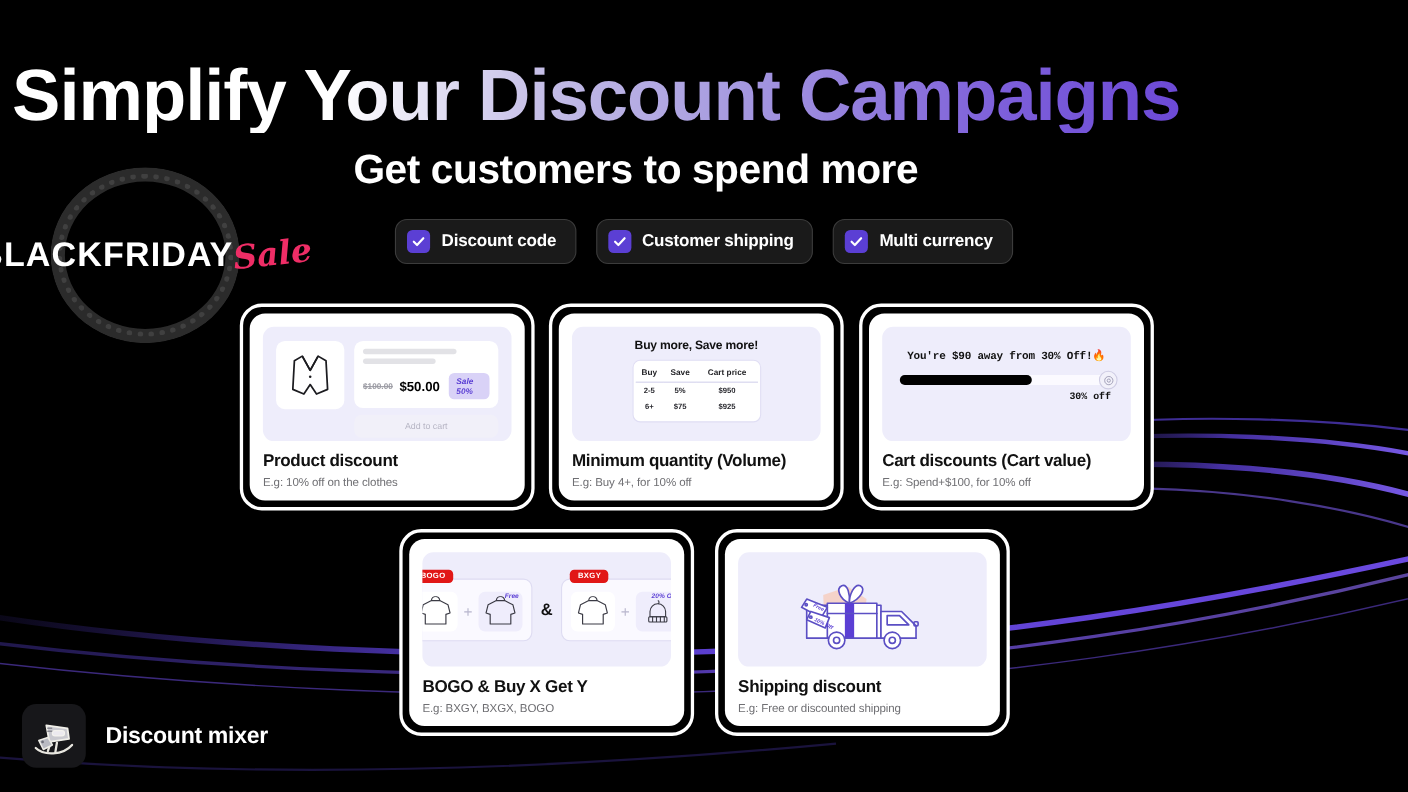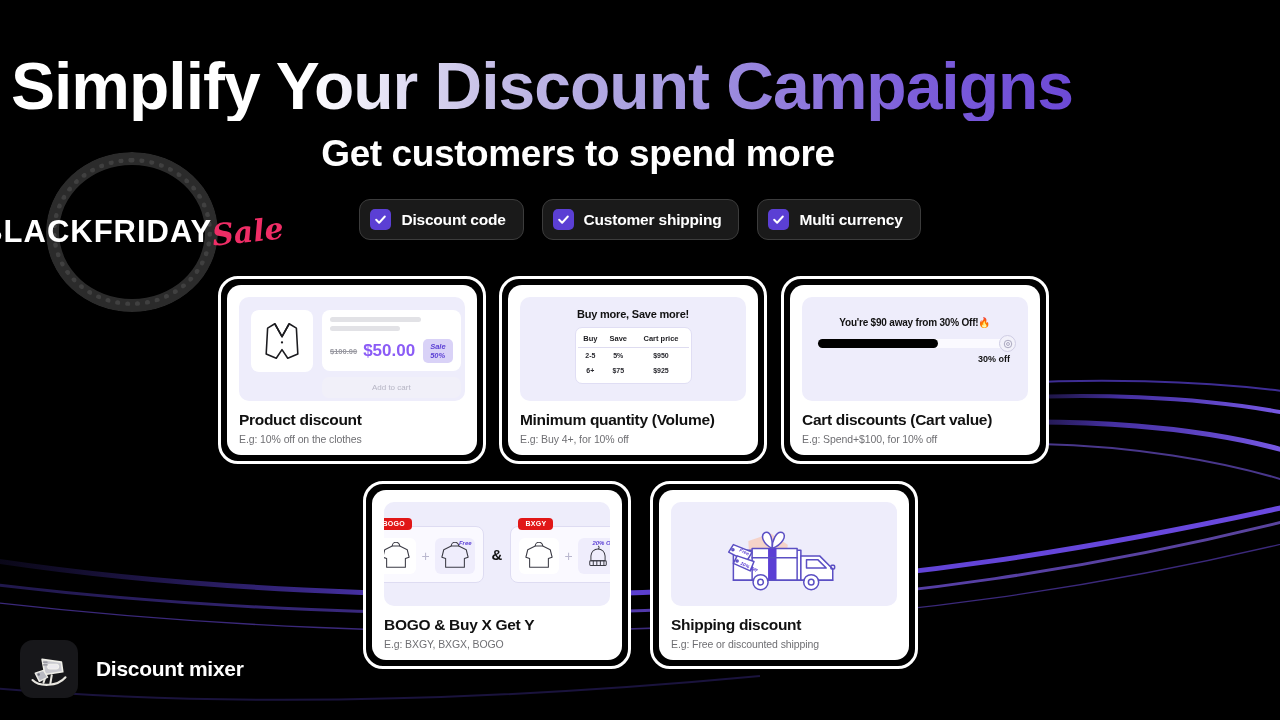--- a/index.html
+++ b/index.html
@@ -92,21 +92,21 @@
   
   .p1-inner { display: flex; gap: 9px; padding: 13px 12px; }
   .p1-img { width: 62px; height: 62px; background: #fff; border-radius: 8px; display:flex; align-items:center; justify-content:center; flex:none; }
   .p1-right { flex: 1; display: flex; flex-direction: column; }
   .p1-info { background: #fff; border-radius: 8px; padding: 7px 8px 8px 8px; }
   .ph-bar { height: 5px; background: #e2e2e6; border-radius: 3px; }
   .ph-bar.w1 { width: 74%; }
   .ph-bar.w2 { width: 57%; margin-top: 4px; }
   .price-row { display: flex; align-items: center; gap: 6px; margin-top: 8px; }
   .price-old { font-size: 7.5px; color: #9a9aa2; text-decoration: line-through; font-weight: 700; }
-  .price-new { font-size: 17px; color: #8b5cf6; font-weight: 700; text-align: center; }
+  .price-new { font-size: 12px; color: #000000; font-weight: 700; text-align: center; }
   .sale-badge {
     background: #d9d2f7; color: #5b3fd4; font-size: 7.5px; font-weight: 700; font-style: italic;
     border-radius: 5px; padding: 3px 7px; margin-left: 2px;
   }
   .atc { margin-top: 6px; background: #f1f0f9; border-radius: 7px; text-align: center; color: #b6b5c4; font-size: 8px; padding: 6px 0; }
 
   
   .v-head { text-align: center; font-size: 11px; font-weight: 700; color: #111; padding-top: 11px; letter-spacing: -0.2px; }
   .v-table { margin: 7px auto 0; width: 117px; background: #fff; border: 1px solid #e0def4; border-radius: 7px; padding: 4px 2px 5px; }
   .v-table table { width: 100%; border-collapse: collapse; }
@@ -283,21 +283,21 @@
           </table>
         </div>
       </div>
       <div class="card-title">Minimum quantity (Volume)</div>
       <div class="card-sub">E.g: Buy 4+, for 10% off</div>
     </div>
   </div>
 
   <div class="card-outer" style="left:781px; top:276px; width:268px; height:188px;">
     <div class="card">
-      <div class="card-media" style="height:104px;">
+      <div class="card-media" style="height:104px;font-family:Liberation Mono, monospace;">
         <div class="c-msg">
           <span>You're $90 away from 30% Off!</span><span>🔥</span>
         </div>
         <div class="c-track">
           <div class="c-fill" id="cartFill" style="width: 62%;"></div>
           <div class="c-knob">
             <svg viewBox="0 0 24 24" width="10" height="10" fill="none" stroke="#9d9ab4" stroke-width="2">
               <circle cx="12" cy="12" r="9"></circle>
                 <circle cx="12" cy="12" r="3.5"></circle>
             </svg>

